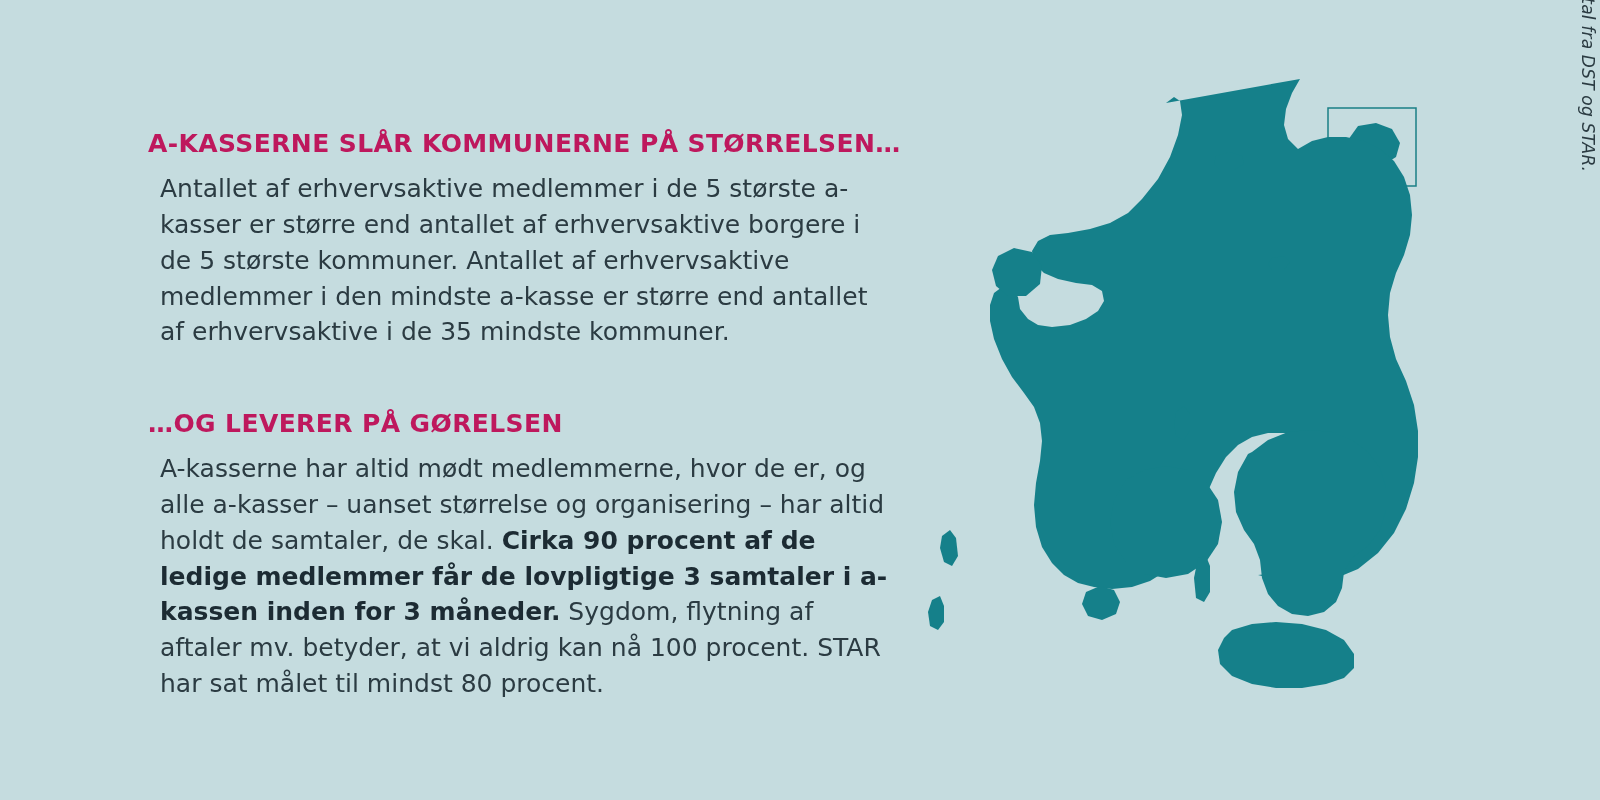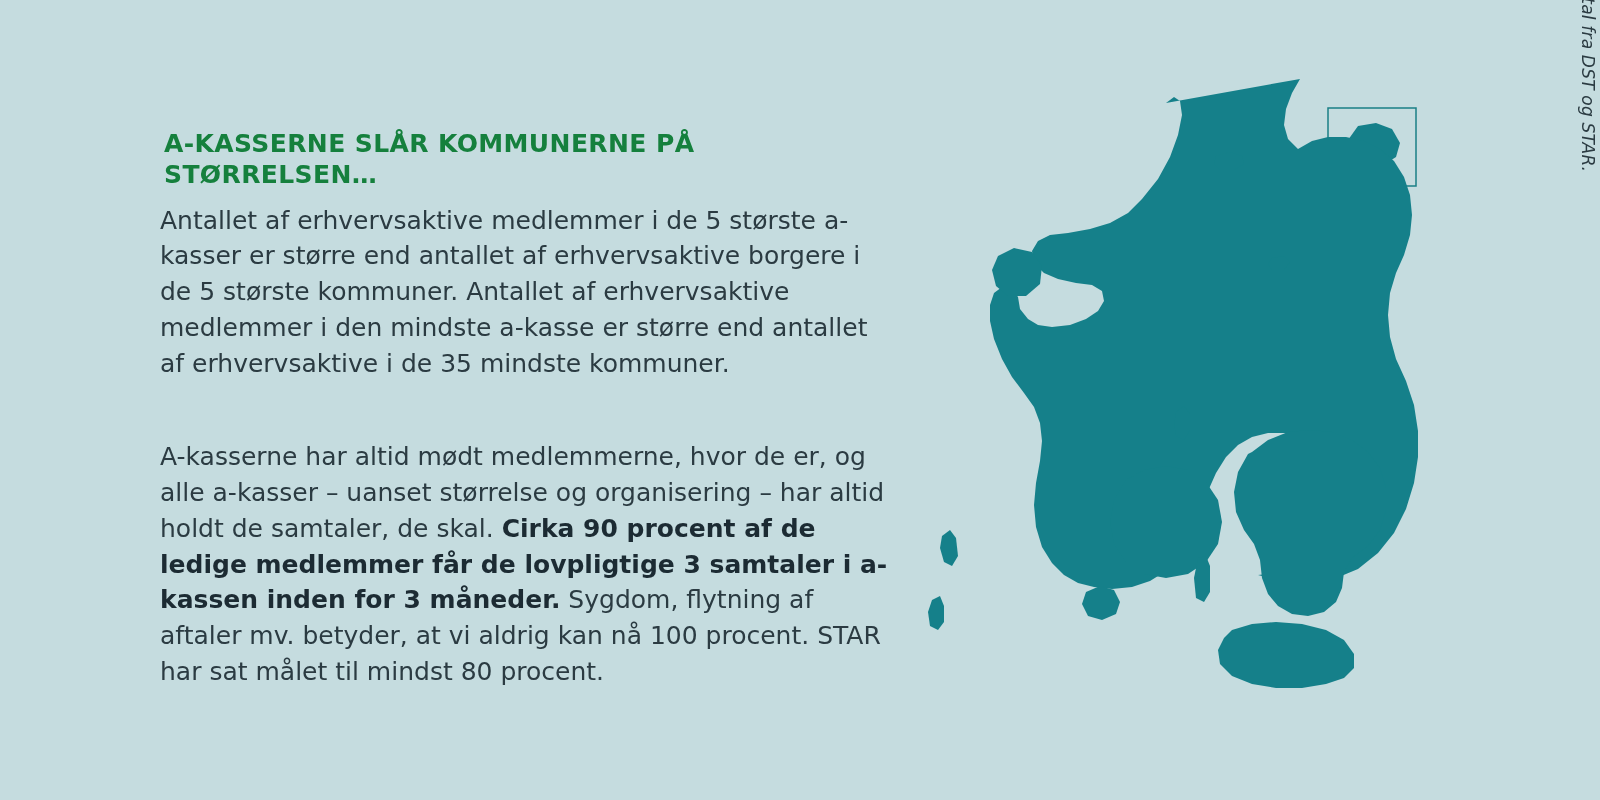--- a/index.html
+++ b/index.html
@@ -31,22 +31,22 @@
   }
 
   .block { margin: 0; }
   .block + .block { margin-top: 58px; }
 
   .heading {
     font-family: "DejaVu Sans", sans-serif;
     font-weight: bold;
     font-size: 25px;
     letter-spacing: 0.4px;
-    color: #15803d;
-    margin: 0 0 6px 16px;
+    color: #be185d;
+    margin: 0 0 6px 0;
     line-height: 1.25;
   }
 
   .body-text {
     font-family: "DejaVu Sans", sans-serif;
     font-size: 25px;
     line-height: 1.43;
     color: #2b3b42;
     margin: 12px;
     font-weight: 400;
@@ -106,20 +106,21 @@
 <div class="canvas">
 
   <div class="text-col">
 
     <div class="block">
       <h2 class="heading">A-KASSERNE SLÅR KOMMUNERNE PÅ STØRRELSEN…</h2>
       <p class="body-text">Antallet af erhvervsaktive medlemmer i de 5 største a-kasser er større end antallet af erhvervsaktive borgere i de 5 største kommuner. Antallet af erhvervsaktive medlemmer i den mindste a-kasse er større end antallet af erhvervsaktive i de 35 mindste kommuner.</p>
     </div>
 
     <div class="block">
+      <h2 class="heading">…OG LEVERER PÅ GØRELSEN</h2>
       <p class="body-text"><span>A-kasserne har altid mødt medlemmerne, hvor de er, og alle a-kasser – uanset størrelse og organisering – har altid holdt de samtaler, de skal. </span><span class="b">Cirka 90 procent af de ledige medlemmer får de lovpligtige 3 samtaler i a-kassen inden for 3 måneder.</span><span> Sygdom, flytning af aftaler mv. betyder, at vi aldrig kan nå 100 procent. STAR har sat målet til mindst 80 procent.</span></p>
     </div>
 
   </div>
 
   <div class="source-wrap">
     <div class="source-note">Kilde: DAK på baggrund af tal fra DST og STAR.</div>
   </div>
 
   <div class="map-area">

